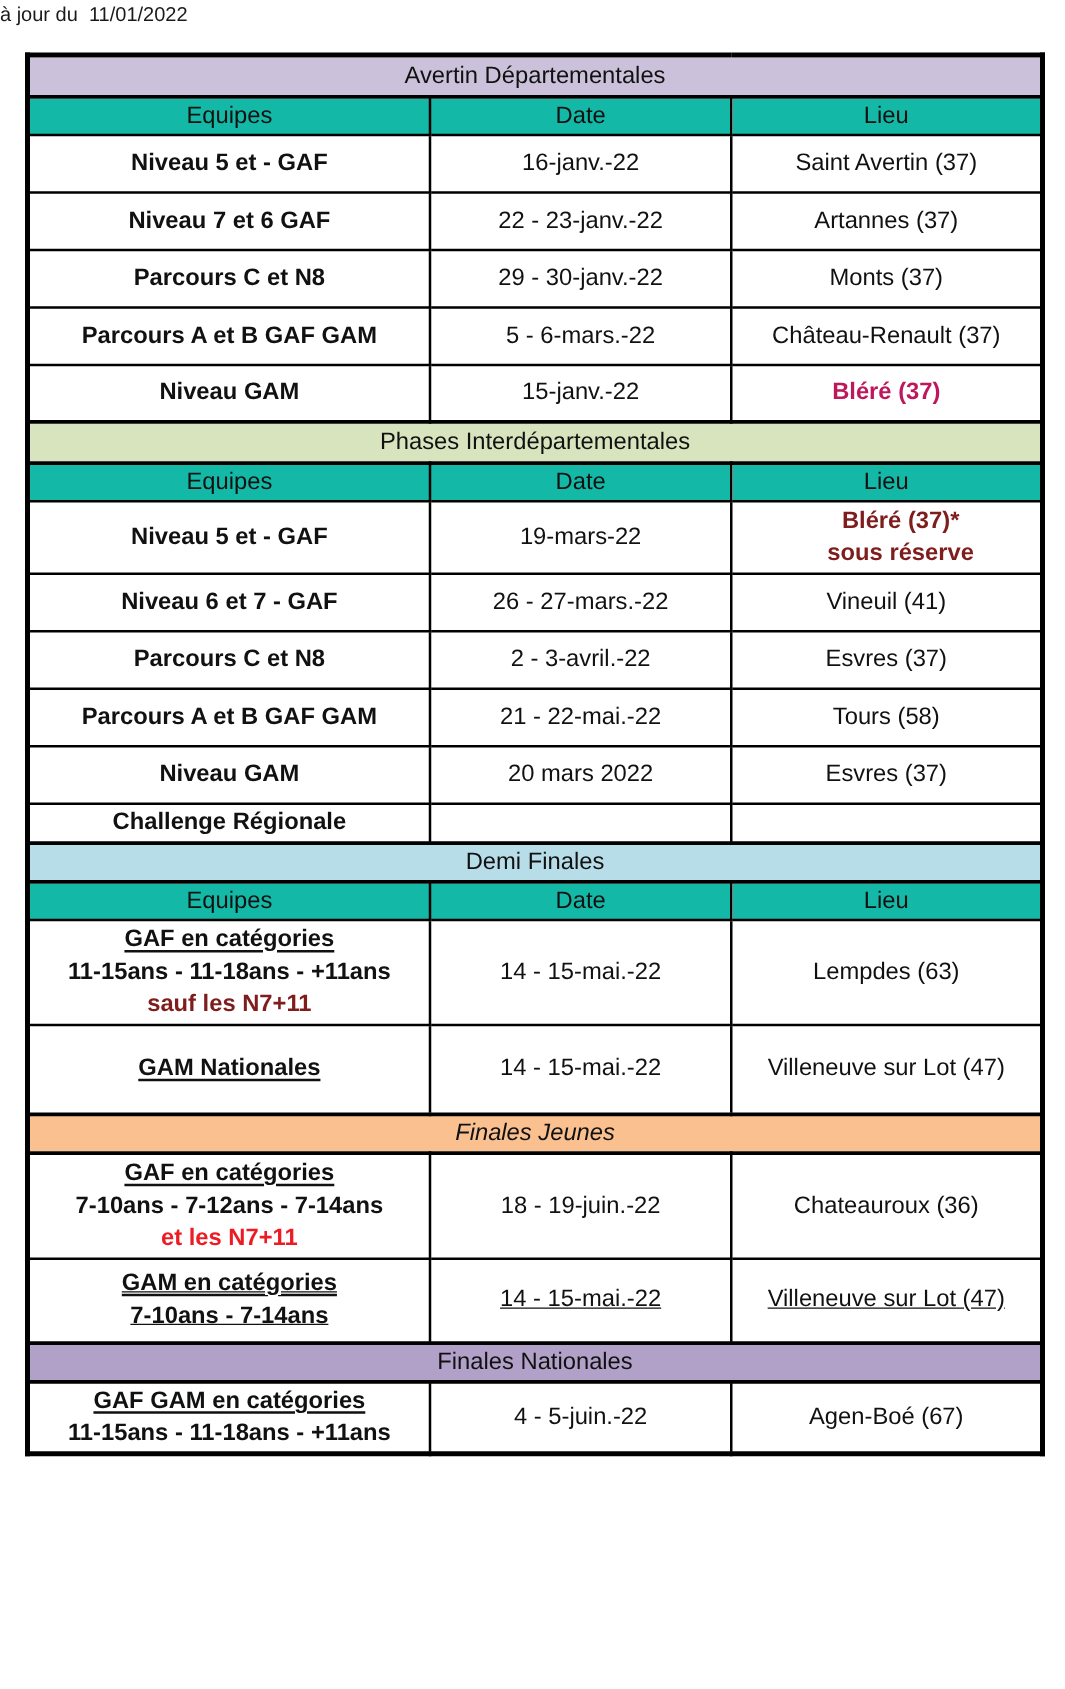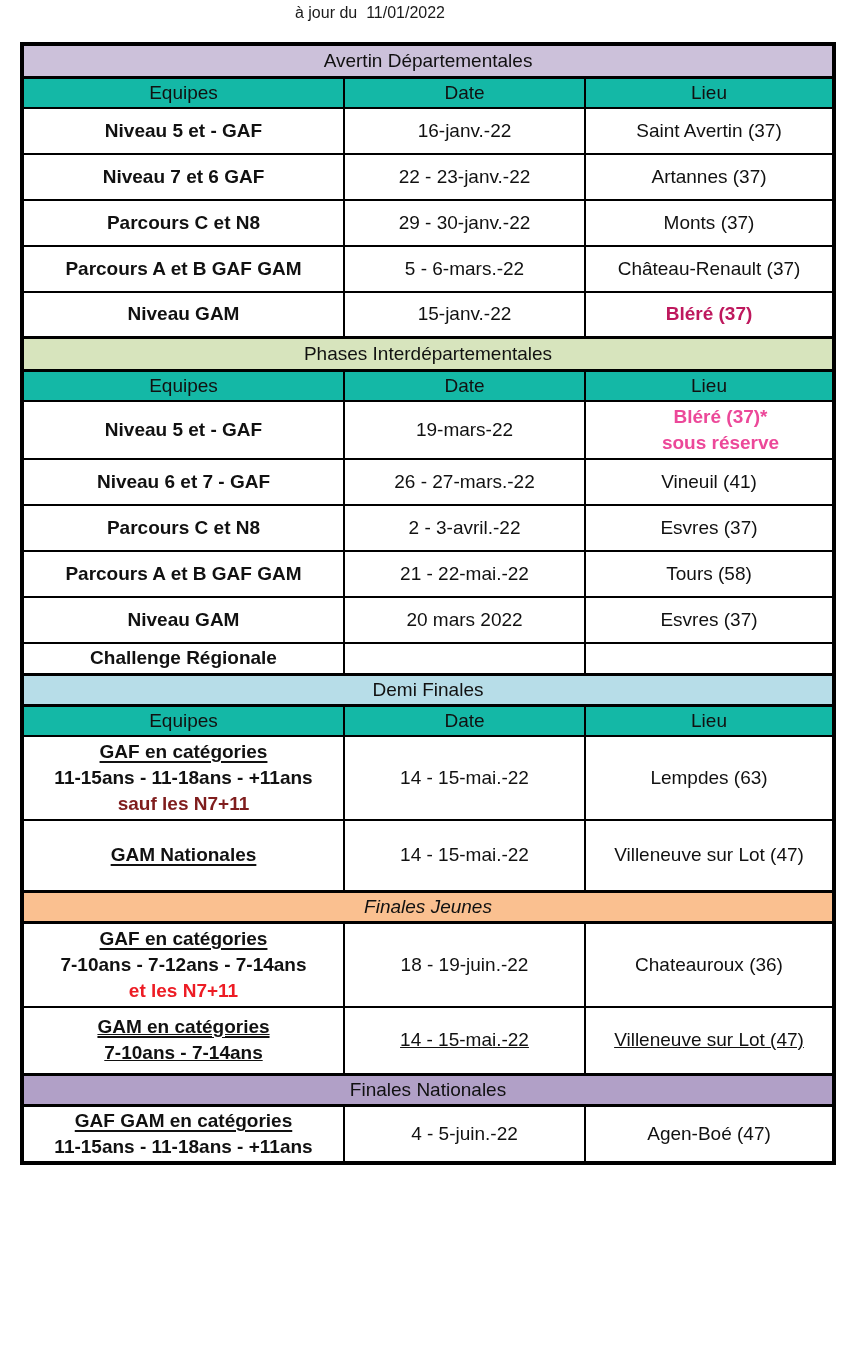--- a/index.html
+++ b/index.html
@@ -23,21 +23,21 @@
     display:inline-block;
     transform:scaleX(0.78);
     transform-origin:center;
     font-size:56px;
     letter-spacing:1px;
     white-space:nowrap;
   }
   .title .tline2{font-size:58px;}
   .updated{
     margin-top:4px;
-    text-align:center;
+    text-align:left;
     padding-right:112px;
     font-size:16px;
     color:#1a1a1a;
     white-space:pre;
   }
 
   
   table.cal{
     margin:20px 0 0 20px;
     width:812px;
@@ -134,21 +134,21 @@
         <td colspan="3" style="background-color: rgb(215, 228, 189);">Phases Interdépartementales</td>
       </tr>
       <tr class="colhead h-head">
         <td>Equipes</td>
         <td>Date</td>
         <td>Lieu</td>
       </tr>
       <tr class="h-2l">
         <td class="equipe">Niveau 5 et - GAF</td>
         <td>19-mars-22</td>
-        <td class="red" style="color: #ec4899; padding-left: 27px;">
+        <td class="red" style="color: #7f1d1d; padding-left: 27px;">
           <div>Bléré (37)*</div>
           <div>sous réserve</div>
         </td>
       </tr>
       <tr class="h-std">
         <td class="equipe">Niveau 6 et 7 - GAF</td>
         <td>26 - 27-mars.-22</td>
         <td>Vineuil (41)</td>
       </tr>
       <tr class="h-std">
@@ -220,18 +220,18 @@
 
       <tr class="section h-sec2">
         <td colspan="3" style="background-color: rgb(177, 160, 199);">Finales Nationales</td>
       </tr>
       <tr class="h-fin">
         <td class="equipe">
           <div class="u">GAF GAM en catégories</div>
           <div>11-15ans - 11-18ans - +11ans</div>
         </td>
         <td>4 - 5-juin.-22</td>
-        <td>Agen-Boé (47)</td>
+        <td>Agen-Boé (67)</td>
       </tr>
 
     </tbody>
   </table>
 </div>
 
 </body></html>

